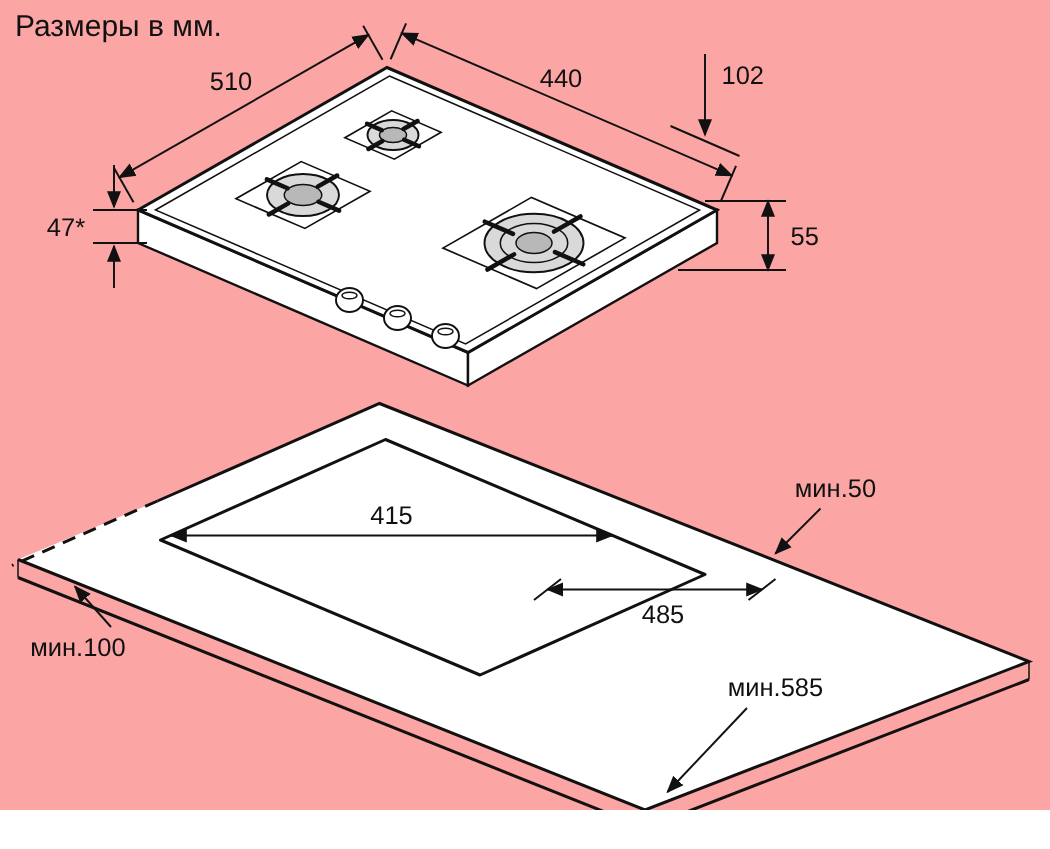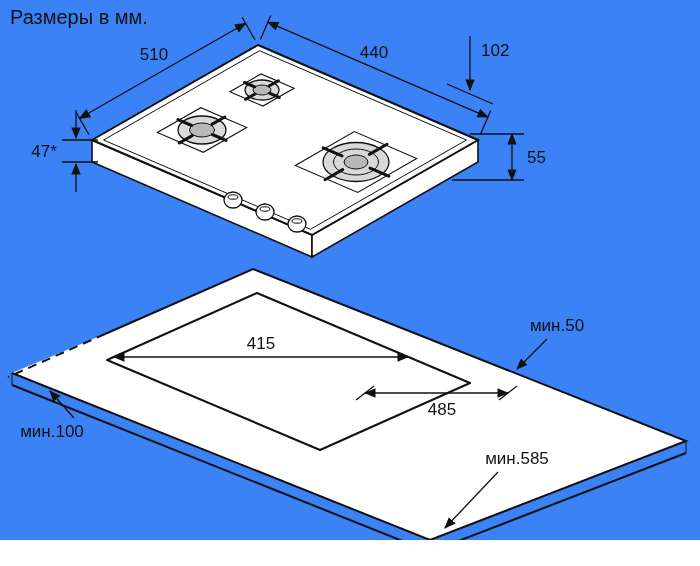--- a/index.html
+++ b/index.html
@@ -1,16 +1,16 @@
 <!DOCTYPE html>
 <html><head>
 <meta charset="utf-8">
 <style>
   html,body{margin:0;padding:0;background:#ffffff;}
-  .page{position:relative;width:700px;height:540px;background:#3b82f6;overflow:hidden;
+  .page{position:relative;width:700px;height:540px;background:#fca5a5;overflow:hidden;
         font-family:"Liberation Sans", sans-serif;}
   svg{display:block;}
   svg text{font-family:"Liberation Sans", sans-serif;font-size:17px;fill:#111111;}
   svg text.title-text{font-size:20px;}
   .outline{stroke:#111111;stroke-width:2;fill:none;}
   .surface{stroke:#111111;stroke-width:2;fill:#ffffff;}
   .face{stroke:#111111;stroke-width:1.6;fill:#ffffff;}
   .thin{stroke:#111111;stroke-width:1;fill:none;}
   .frame{stroke:#111111;stroke-width:1.1;fill:none;}
   .finger{stroke:#111111;stroke-width:3;stroke-linecap:round;}

